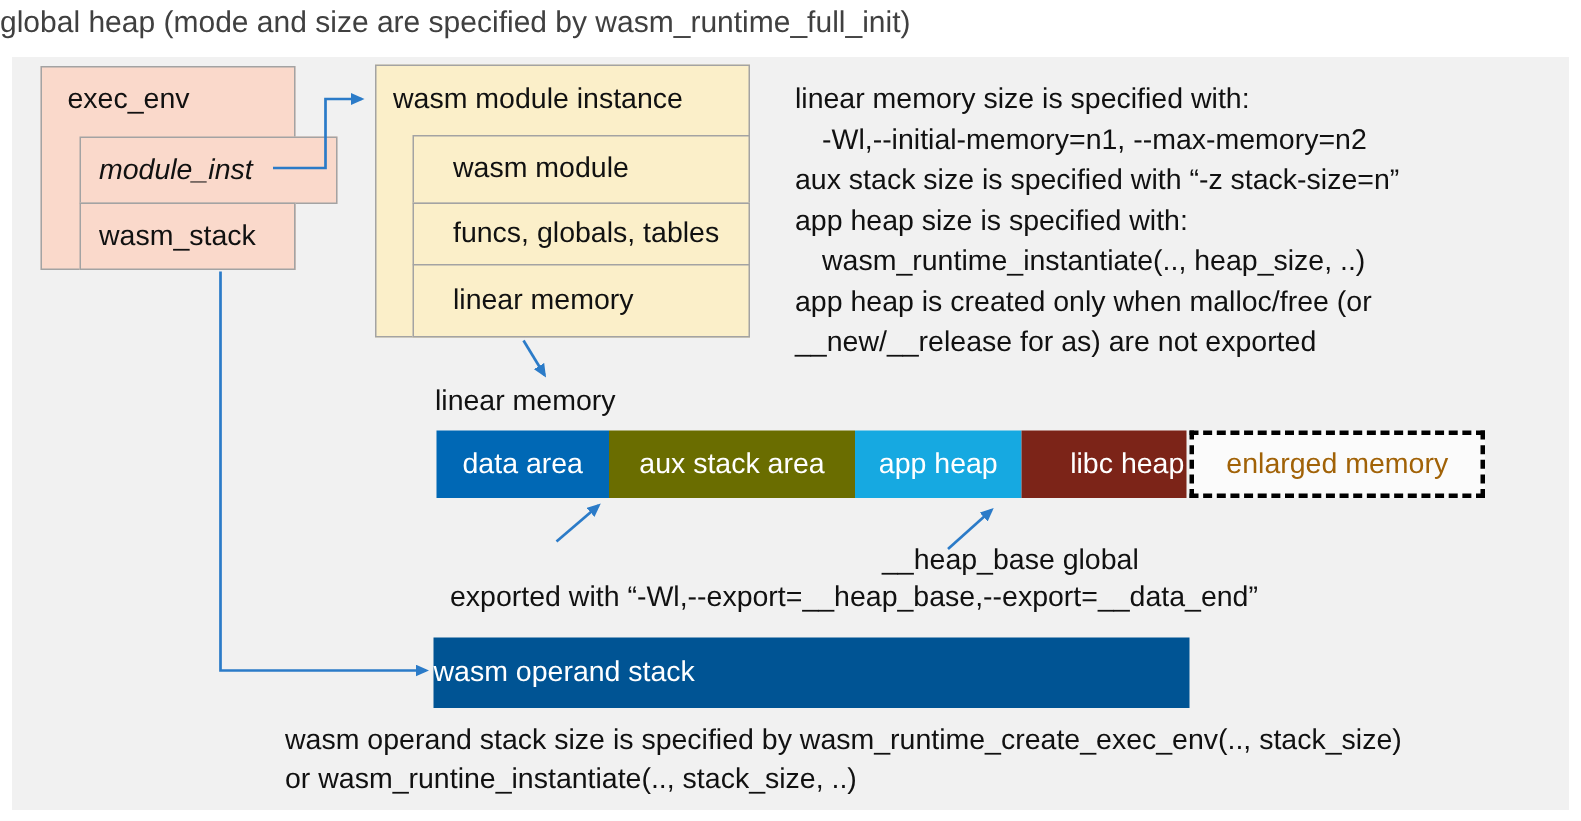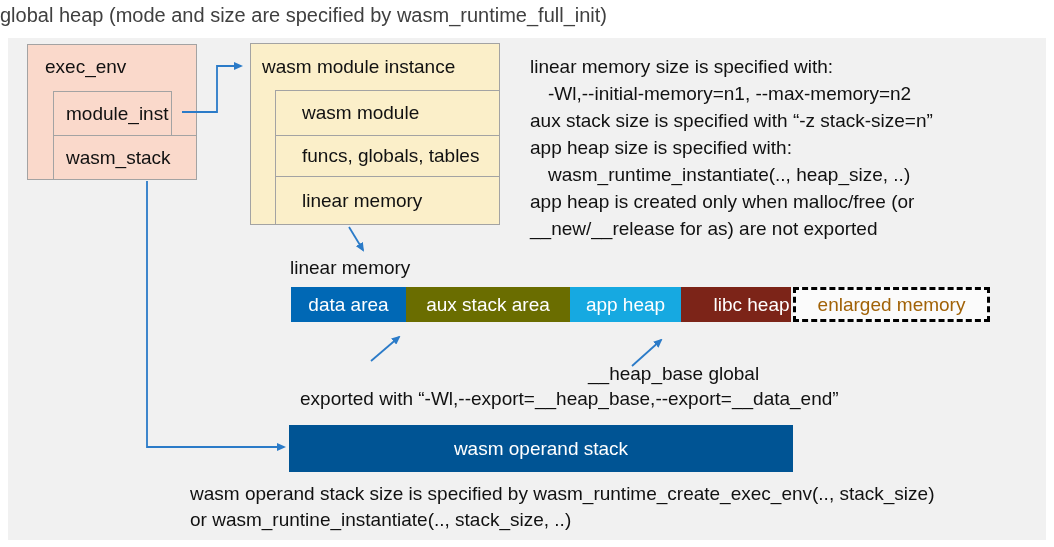--- a/index.html
+++ b/index.html
@@ -9,54 +9,54 @@
   }
   .abs{position:absolute;}
   .title{left:0;top:4px;font-size:20px;color:#404040;}
   .panel{left:8px;top:38px;width:1038px;height:502px;background:#F1F1F1;}
 
   
   .execenv{left:27px;top:44px;width:170px;height:136px;background:#FAD9CB;border:1px solid #A3A3A3;box-sizing:border-box;}
   .execenv-header{left:45px;top:56px;font-size:19px;}
   .exec-row{background:#FAD9CB;border:1px solid #A3A3A3;box-sizing:border-box;font-size:19px;
     display:flex;align-items:center;padding-left:12px;}
-  .exec-row1{left:53px;top:91px;width:119px;height:45px;}
+  .exec-row1{left:53px;top:91px;width:172px;height:45px;font-style:italic;}
   .exec-row2{left:53px;top:135px;width:144px;height:45px;}
 
   
   .modinst{left:250px;top:43px;width:250px;height:182px;background:#FBEFC9;border:1px solid #A3A3A3;box-sizing:border-box;}
   .modinst-header{left:262px;top:56px;font-size:19px;}
   .mi-row{background:#FBEFC9;border:1px solid #A3A3A3;box-sizing:border-box;font-size:19px;
     display:flex;align-items:center;padding-left:26px;}
   .mi-row1{left:275px;top:90px;width:225px;height:46px;}
   .mi-row2{left:275px;top:135px;width:225px;height:42px;}
   .mi-row3{left:275px;top:176px;width:225px;height:49px;}
 
   
   .notes-right{left:530px;top:53px;font-size:19px;line-height:27px;white-space:nowrap;}
   .notes-right .indent{padding-left:18px;}
 
   
   .lm-label{left:290px;top:257px;font-size:19px;}
-  .seg{top:287px;height:35px;display:flex;align-items:center;justify-content:center;
+  .seg{top:287px;height:45px;display:flex;align-items:center;justify-content:center;
        color:#fff;font-size:19px;box-sizing:border-box;white-space:nowrap;}
   .seg-data{left:291px;width:115px;background:#0068B5;}
   .seg-aux{left:406px;width:164px;background:#6A6D00;}
   .seg-app{left:570px;width:111px;background:#16A9E1;}
   .seg-libc{left:681px;width:110px;background:#7C2418;padding-left:31px;}
   .seg-enlarged{left:793px;width:197px;background:#FBFBFB;border:3px dashed #000;color:#a16207;}
 
   
   .ann-dataend{left:322px;top:363px;font-size:19px;}
   .ann-heapbase{left:588px;top:363px;font-size:19px;}
   .ann-export{left:300px;top:388px;font-size:19px;white-space:nowrap;}
 
   
   .opstack{left:289px;top:425px;width:504px;height:47px;background:#005494;
-    display:flex;align-items:center;justify-content:center;color:#fff;font-size:19px;}
+    display:flex;align-items:center;color:#fff;font-size:19px;}
   .bottom-notes{left:190px;top:481px;font-size:19px;line-height:26px;white-space:nowrap;}
 
   .arrows{left:0;top:0;width:1054px;height:547px;pointer-events:none;}
 </style>
 </head>
 <body>
 
 <div class="canvas">
 
   <div class="abs title">global heap (mode and size are specified by wasm_runtime_full_init)</div>

